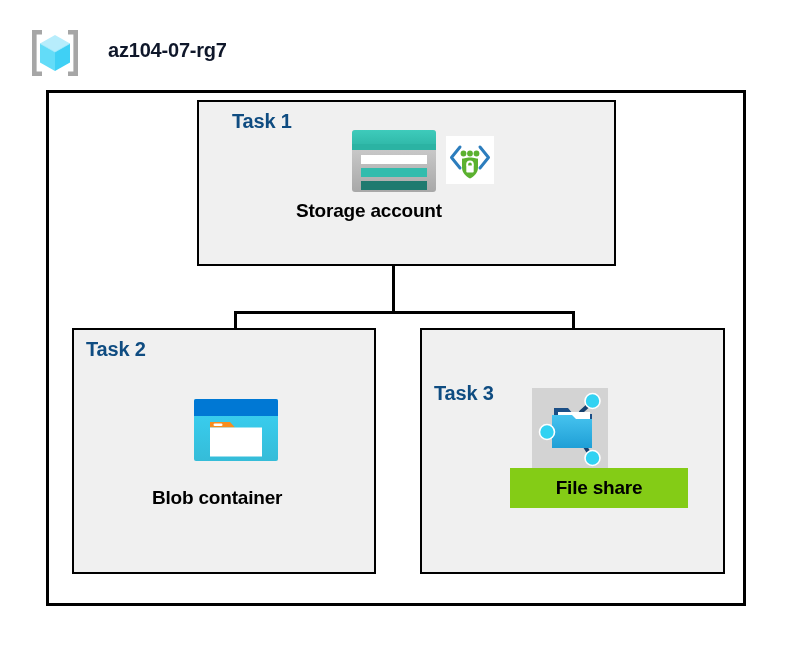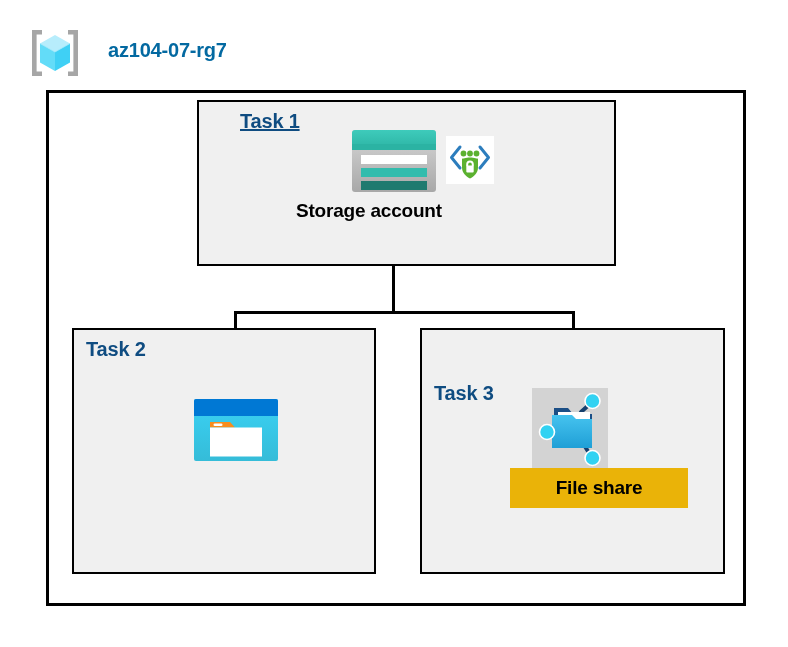--- a/index.html
+++ b/index.html
@@ -35,21 +35,21 @@
     top: 0px;
     width: 54px;
     height: 54px;
   }
   #rg-title {
     position: absolute;
     left: 80px;
     top: 13px;
     font-size: 20px;
     font-weight: bold;
-    color: #0369a1;
+    color: #0f172a;
     letter-spacing: -0.2px;
     white-space: nowrap;
   }
 
   
   #rg-container {
     position: absolute;
     left: 46px;
     top: 90px;
     width: 700px;
@@ -71,40 +71,40 @@
   #task3-box { left: 420px; top: 328px; width: 305px; height: 246px; }
 
   .task-label {
     position: absolute;
     font-size: 20px;
     font-weight: bold;
     color: #0f4c81;
     letter-spacing: -0.2px;
     white-space: nowrap;
   }
-  #task1-label { left: 240px; top: 110px; text-decoration: underline; }
+  #task1-label { left: 232px; top: 110px; }
   #task2-label { left: 86px;  top: 338px; }
   #task3-label { left: 434px; top: 338px; margin-top: 44px; }
 
   
   .node-caption {
     position: absolute;
     font-size: 19px;
     font-weight: bold;
     color: #000000;
     white-space: nowrap;
     letter-spacing: -0.2px;
     text-align: center;
   }
   #storage-caption { left: 296px; top: 200px; text-align: right; }
   #blob-caption    { left: 152px; top: 487px; }
   #fileshare-caption {
     left: 510px; top: 468px;
     width: 178px; height: 40px;
-    background: #eab308;
+    background: #84cc16;
     display: flex;
     align-items: center;
     justify-content: center;
   }
 
   
   #fileshare-icon-highlight {
     position: absolute;
     left: 532px; top: 388px;
     width: 76px; height: 82px;
@@ -234,20 +234,21 @@
 
       <path d="M4 3 L84 3 A2 2 0 0 1 86 5 L86 20 L2 20 L2 5 A2 2 0 0 1 4 3 Z" fill="#0078d4"></path>
 
       <path d="M18 26 L38 26 L43 31.5 L18 31.5 Z" fill="#f78d1e"></path>
       <rect x="21.5" y="27.5" width="9" height="2.6" rx="1.3" fill="#ffffff"></rect>
 
       <rect x="18" y="31.5" width="52" height="29" fill="#ffffff"></rect>
     </svg>
   </div>
 
+  <div id="blob-caption" class="node-caption">Blob container</div>
 
   <div id="task3-box" class="task-box"></div>
   <div id="task3-label" class="task-label">Task 3</div>
 
   <div id="fileshare-icon-highlight"></div>
 
   <div id="fileshare-icon-wrap" class="icon-wrap">
     <svg viewBox="0 0 72 78" xmlns="http://www.w3.org/2000/svg">
       <defs>
         <linearGradient id="gradShareFolder" x1="0" y1="0" x2="0" y2="1">

